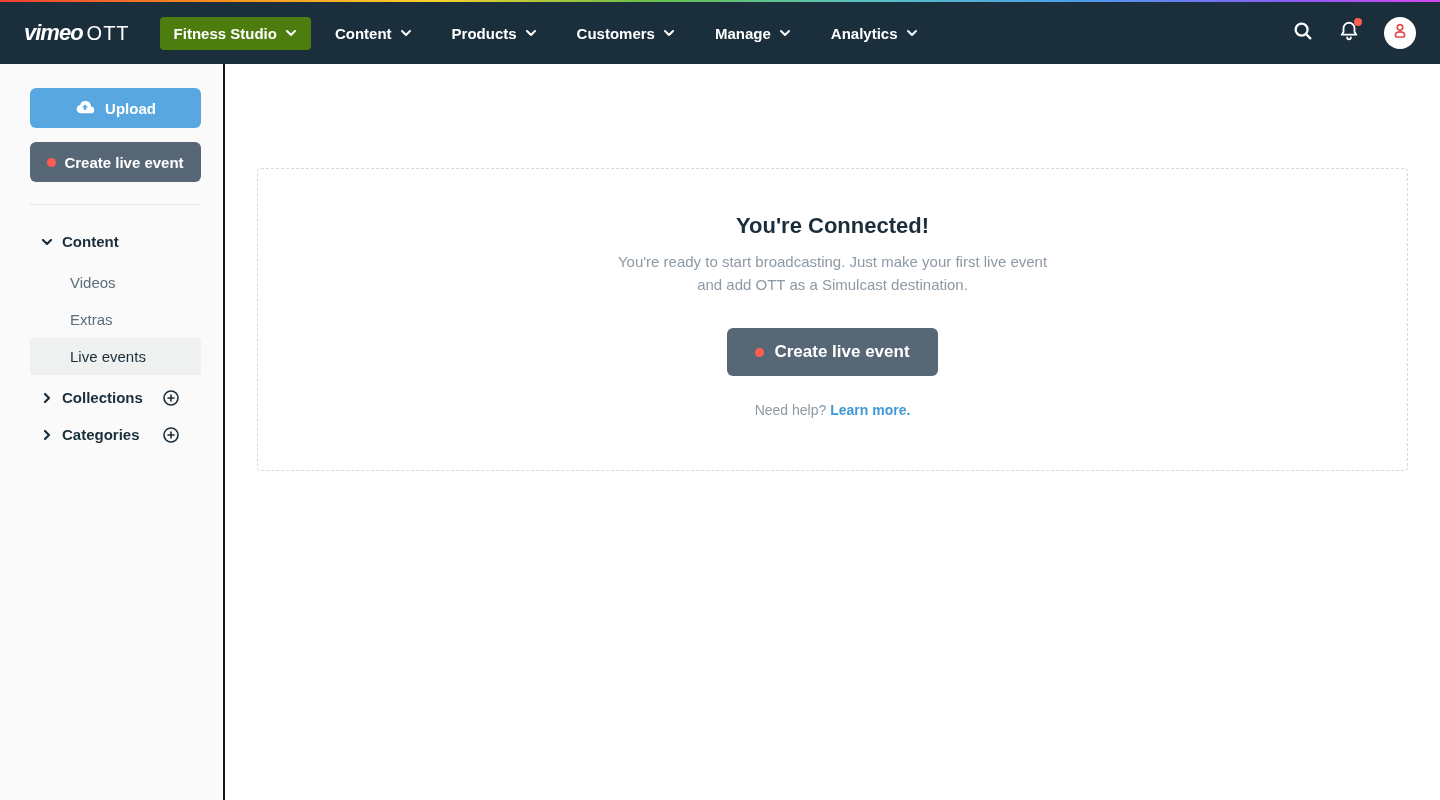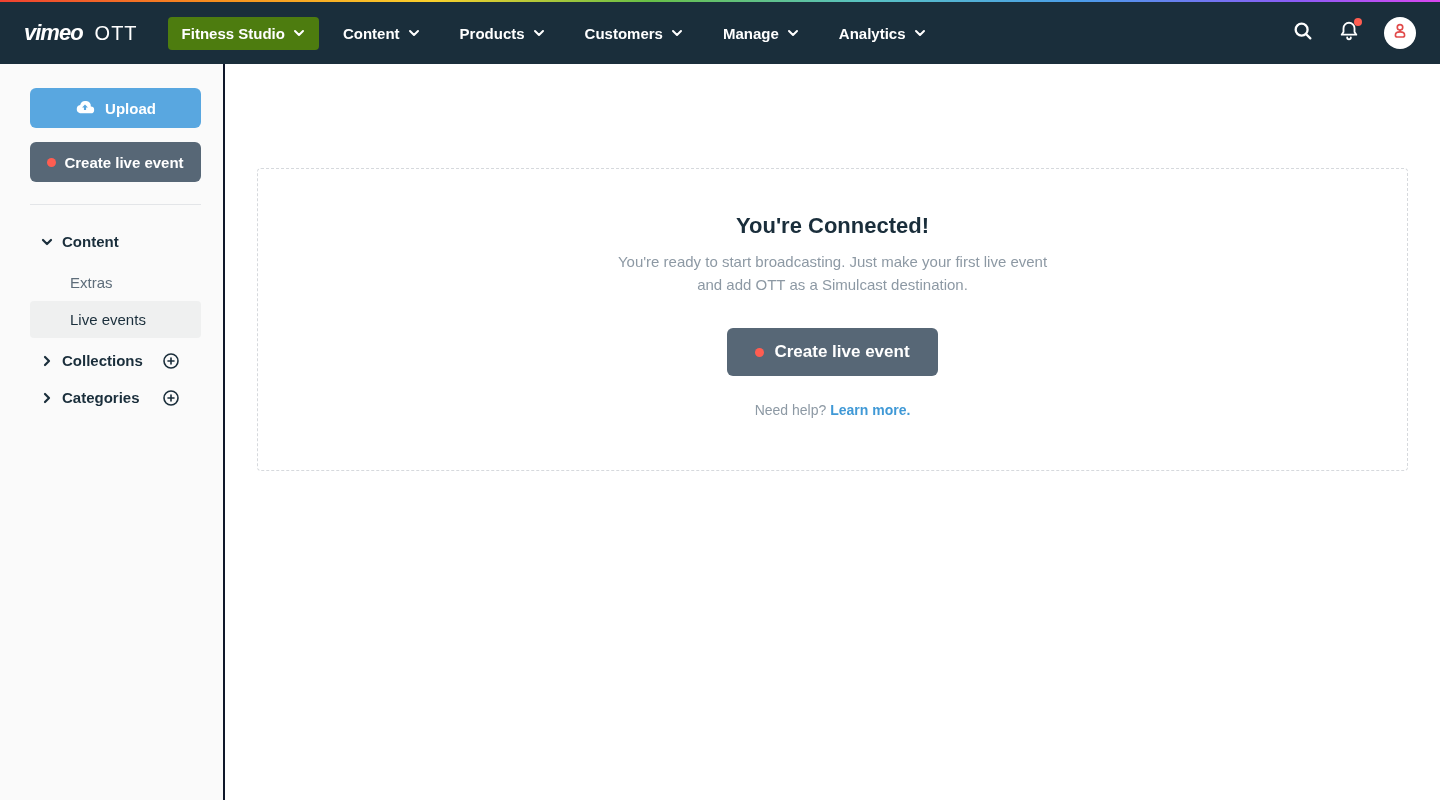--- a/index.html
+++ b/index.html
@@ -35,21 +35,21 @@
     }
     .logo-vimeo {
       font-size: 22px;
       font-style: italic;
       font-weight: 700;
       letter-spacing: -1px;
     }
     .logo-ott {
       font-size: 20px;
       font-weight: 400;
-      margin-left: 12px;
+      margin-left: 4px;
       letter-spacing: 1px;
     }
     .nav {
       display: flex;
       align-items: center;
       gap: 8px;
     }
     .nav-pill {
       background: #4d7c0f;
       border-radius: 4px;
@@ -386,20 +386,23 @@
     <div class="side-section">
       <div class="side-header">
         <span class="chev">
           <svg width="12" height="12" viewBox="0 0 12 12" fill="none">
               <path d="M2 4l4 4 4-4" stroke="#1a2e3b" stroke-width="2.2" stroke-linecap="round" stroke-linejoin="round"></path>
             </svg>
         </span>
         <span class="label">Content</span>
       </div>
       <div class="side-subitems">
+        <div class="side-sub">
+          <span>Videos</span>
+        </div>
         <div class="side-sub">
           <span>Extras</span>
         </div>
         <div class="side-sub active">
           <span>Live events</span>
         </div>
       </div>
     </div>
 
     <div class="side-section">

